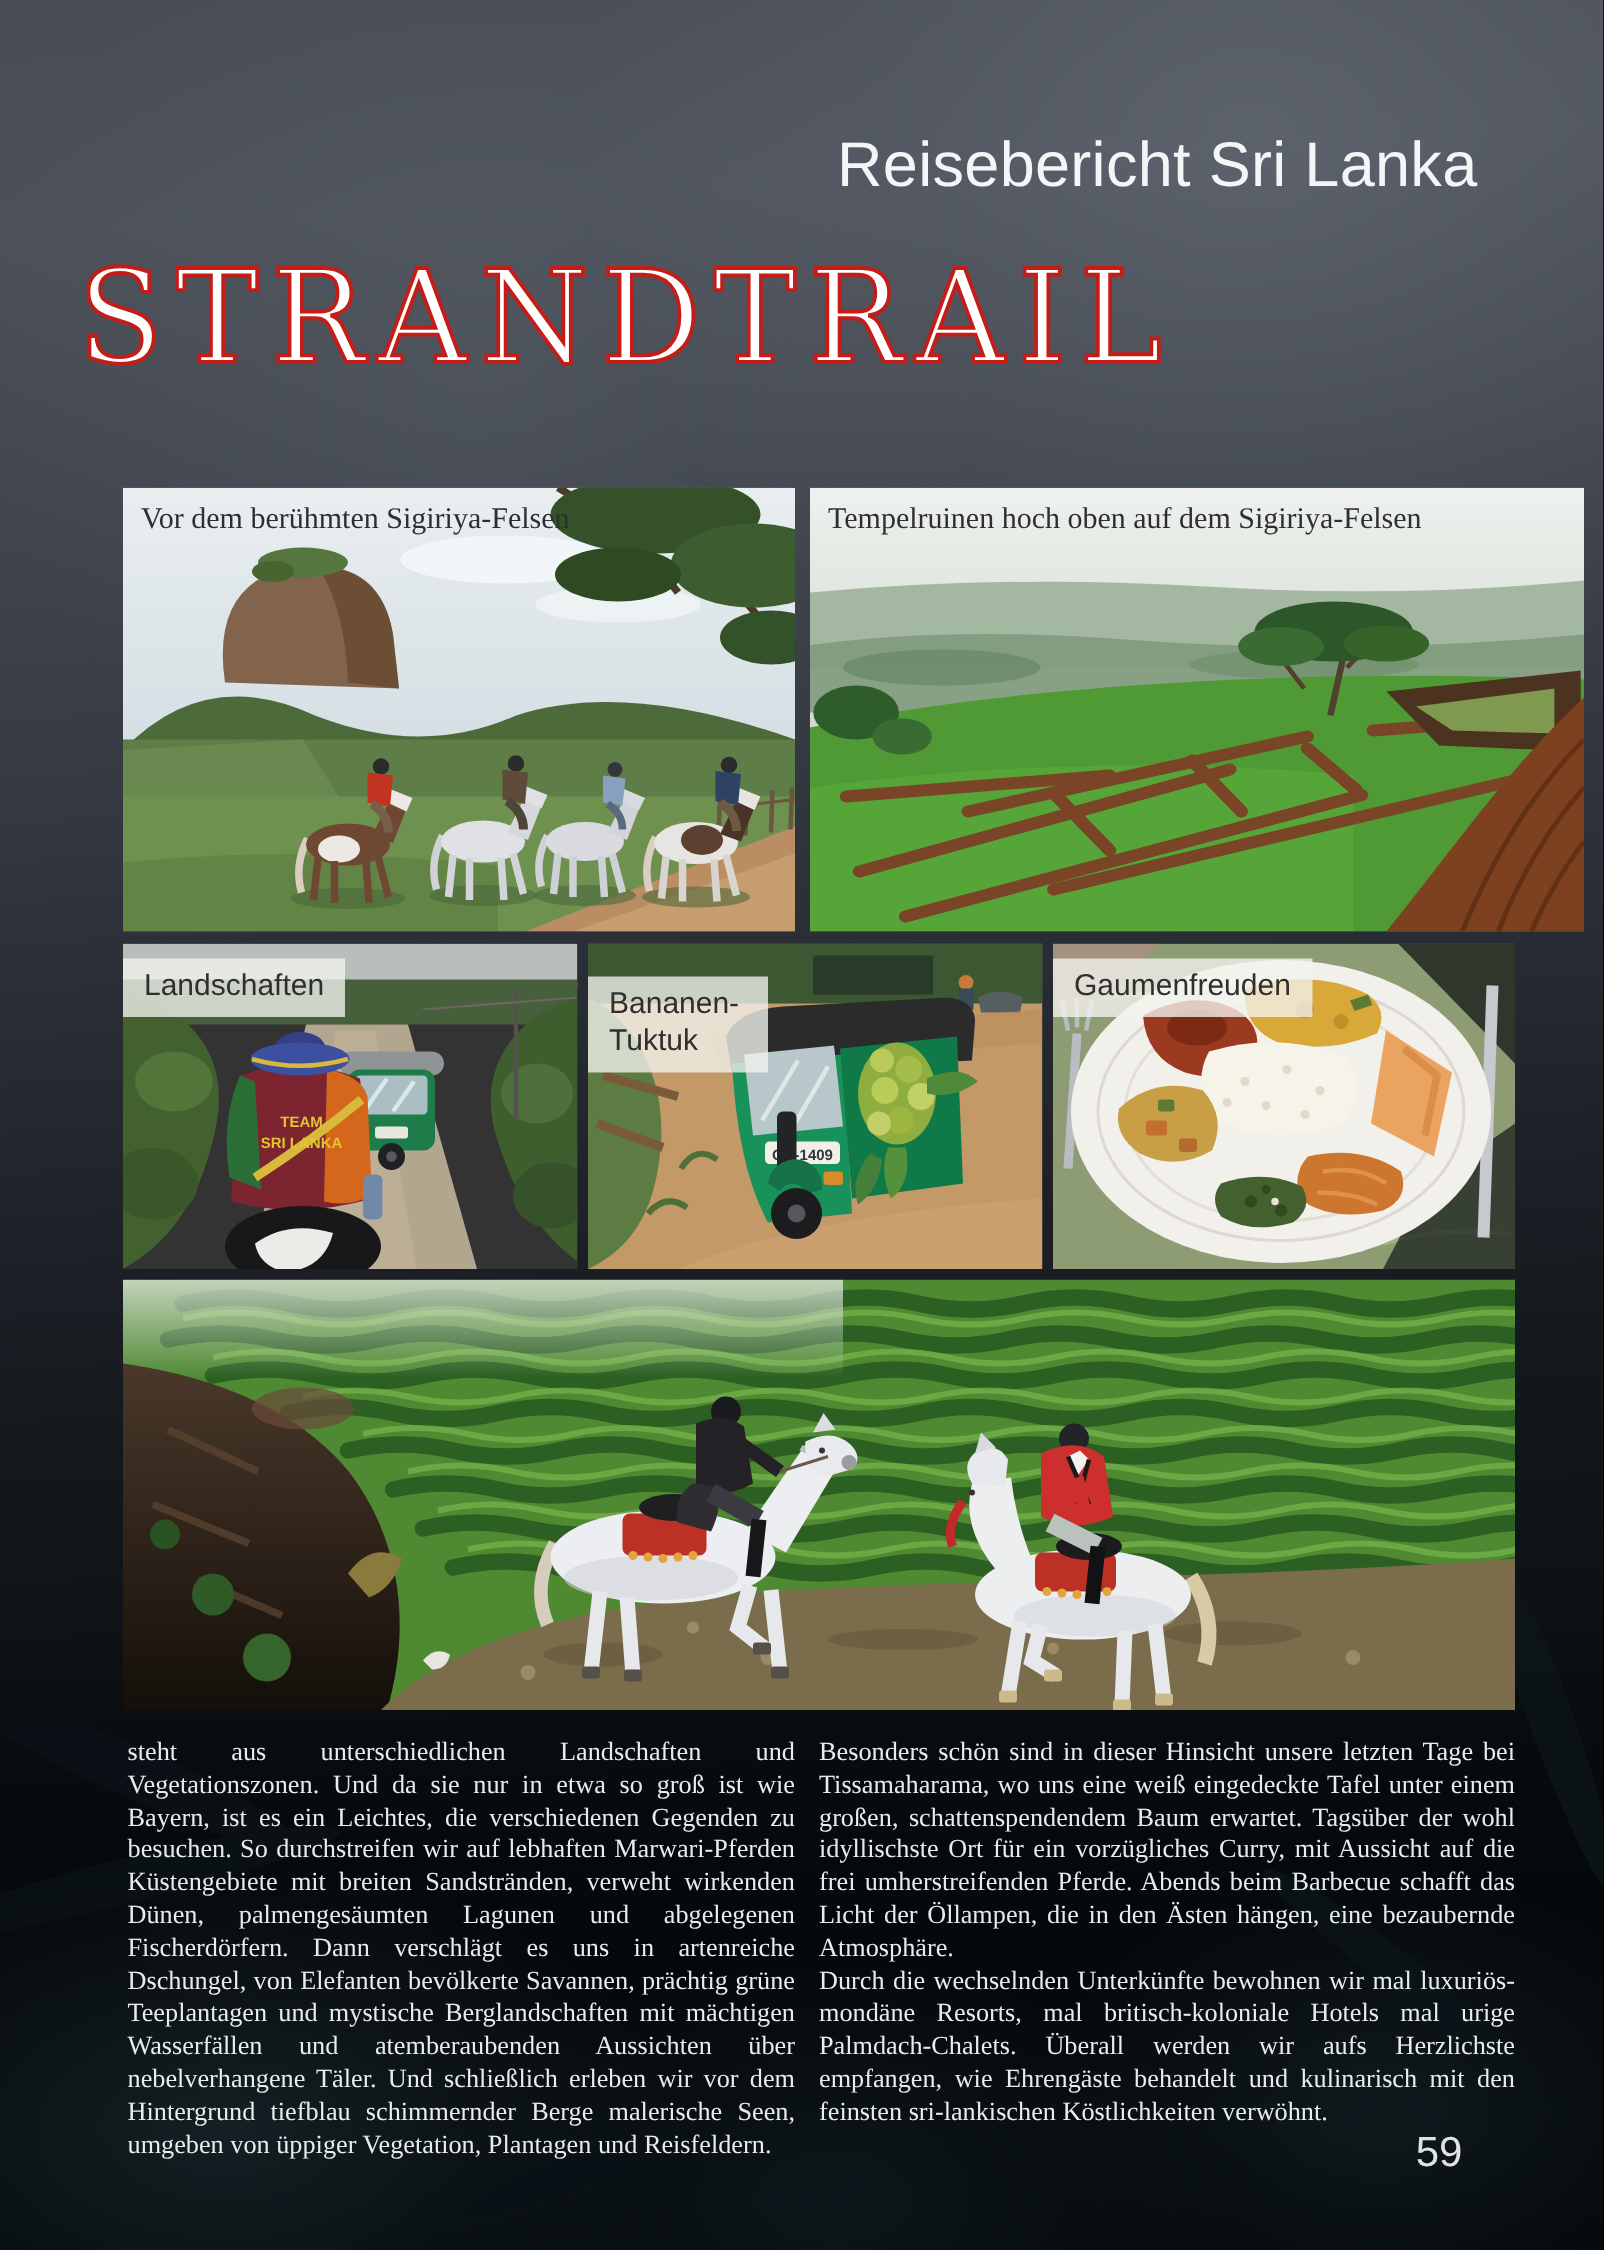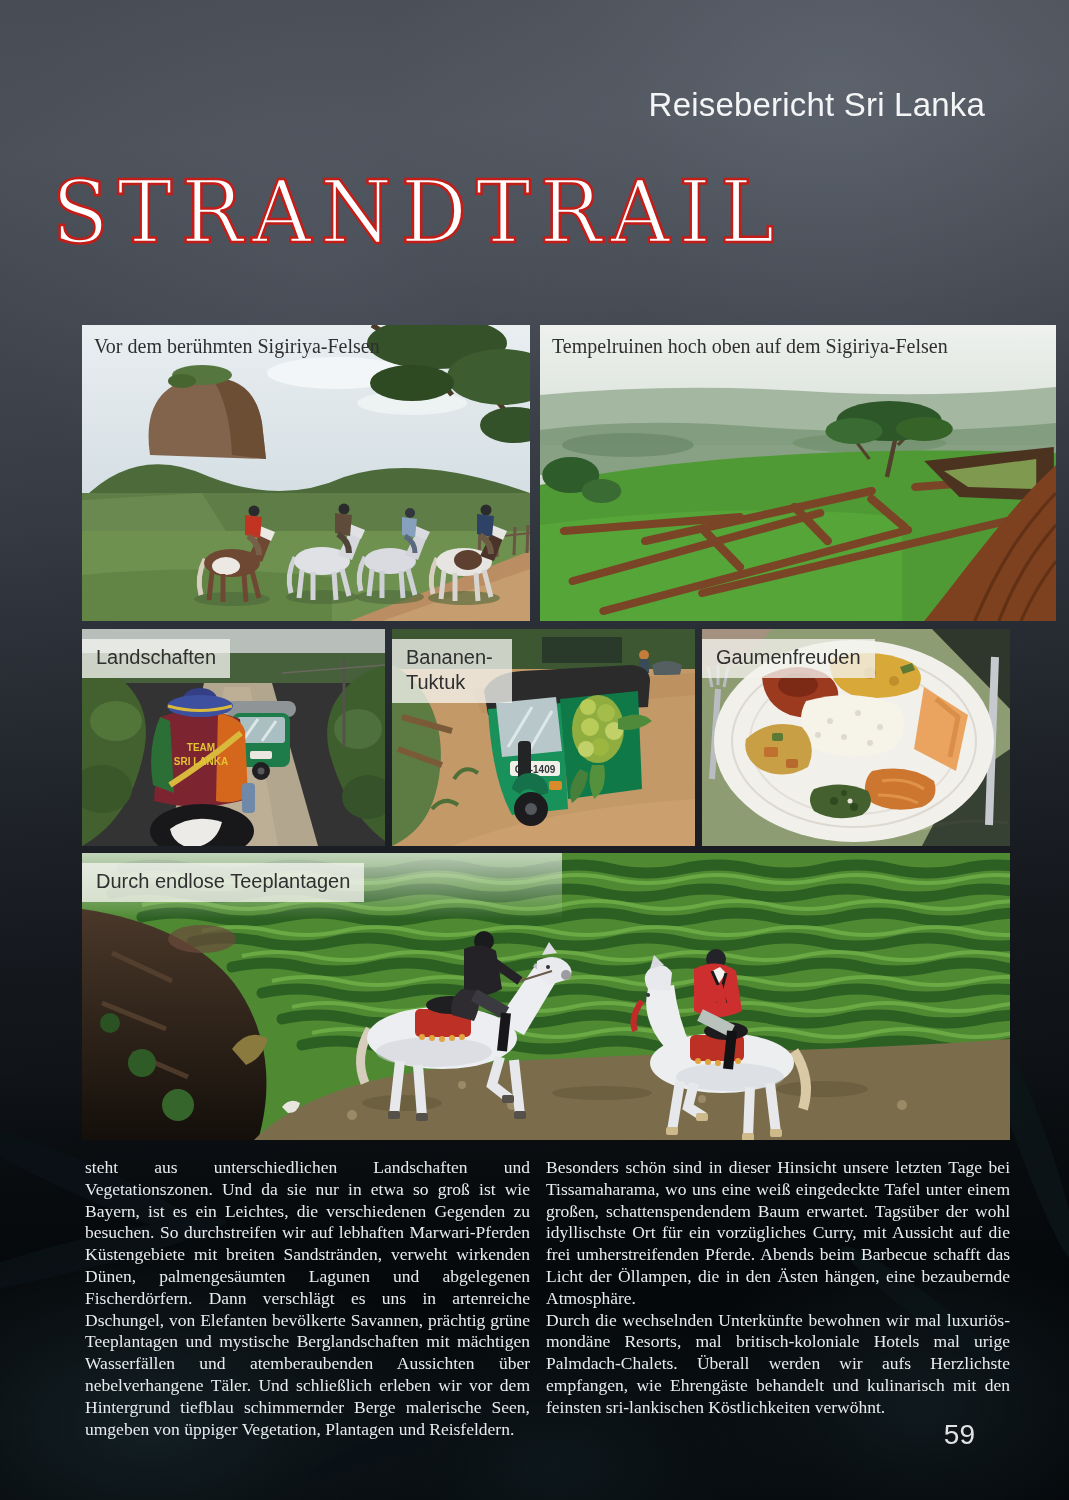--- a/index.html
+++ b/index.html
@@ -23,37 +23,37 @@
       radial-gradient(36% 55% at 52% 92%, rgba(16,28,32,.75), transparent 70%),
       radial-gradient(32% 52% at 86% 78%, rgba(18,30,34,.8), transparent 70%),
       linear-gradient(180deg, rgba(6,8,10,0) 0%, rgba(5,8,10,.8) 45%, #04070a 100%);}
   .frond{position:absolute;background:#0a1216;border-radius:50% 50% 50% 50%/60% 60% 40% 40%;opacity:.85;}
   .f1{width:260px;height:34px;left:-40px;top:1165px;transform:rotate(24deg);}
   .f2{width:300px;height:30px;left:-70px;top:1240px;transform:rotate(-14deg);}
   .f3{width:220px;height:26px;left:820px;top:1300px;transform:rotate(38deg);background:#0b1418;}
   .f4{width:260px;height:30px;left:900px;top:1120px;transform:rotate(70deg);background:#0c1519;}
   .f5{width:200px;height:22px;left:300px;top:1430px;transform:rotate(-20deg);}
 
-  .kicker{position:absolute;top:86px;right:84px;color:#f4f5f6;font-size:33px;letter-spacing:.2px;}
+  .kicker{position:absolute;top:86px;right:84px;color:#f4f5f6;font-size:42px;letter-spacing:.2px;}
   .title{position:absolute;left:52px;top:162px;margin:0;color:#fff;
     font-family:"DejaVu Serif",serif;font-weight:400;font-size:86px;letter-spacing:9px;
     -webkit-text-stroke:2.6px #c41d18;text-shadow:0 0 1px #c41d18;transform:scaleX(.96);transform-origin:left;}
 
   .photo{position:absolute;overflow:hidden;background:#333;}
   .photo svg{display:block;width:100%;height:100%;}
   .p1{left:82px;top:325px;width:448px;height:296px;}
   .p2{left:540px;top:325px;width:516px;height:296px;}
   .p3{left:82px;top:629px;width:303px;height:217px;}
   .p4{left:392px;top:629px;width:303px;height:217px;}
   .p5{left:702px;top:629px;width:308px;height:217px;}
   .p6{left:82px;top:853px;width:928px;height:287px;}
   .cap{position:absolute;font-size:20px;color:#2f2f2f;line-height:1.25;}
   .cap.plain{top:9px;left:12px;font-family:Liberation Serif, serif;}
   .cap.boxed{top:10px;left:0;background:rgba(244,243,238,.78);padding:6px 14px 8px;}
-  .p4 .cap.boxed{max-width:92px;}
+  .p4 .cap.boxed{max-width:92px;margin-top:12px;}
 
   .col{position:absolute;top:1157px;color:#e9ecee;font-size:17.5px;line-height:21.8px;text-align:justify;font-family:Liberation Serif, serif;}
   .col p{margin:0;}
   .col.left{left:85px;width:445px;}
   .col.right{left:546px;width:464px;}
   .pagenum{position:absolute;top:1419px;right:94px;color:#dfe3e6;font-size:28px;}
 </style>
 </head>
 <body>
 
@@ -465,21 +465,20 @@
         <circle cx="634" cy="106" r="10" fill="#23242a"></circle>
         <path d="M626,112 q-6,10 -2,18" stroke="#4a3a30" stroke-width="6" fill="none"></path>
         <path d="M612,116 Q636,104 654,118 L660,158 Q634,170 612,158 Z" fill="#cd2f2e"></path>
         <path d="M630,118 l8,-4 l6,6 l-7,10 z" fill="#f2f2ef"></path>
         <path d="M630,118 L644,150 M644,120 L636,150" stroke="#1a1a1a" stroke-width="3"></path>
         <path d="M636,132 L642,160" stroke="#cd2f2e" stroke-width="9"></path>
         <path d="M618,162 L650,178" stroke="#b9c2bd" stroke-width="13"></path>
         <path d="M650,178 L646,216" stroke="#121214" stroke-width="10"></path>
       </g>
     </svg>
-    <figcaption class="cap boxed">Durch endlose Teeplantagen</figcaption>
   </figure>
 
   <div class="col left">
     <p>steht aus unterschiedlichen Landschaften und Vegetationszonen. Und da sie nur in etwa so groß ist wie Bayern, ist es ein Leichtes, die verschiedenen Gegenden zu besuchen. So durchstreifen wir auf lebhaften Marwari-Pferden Küstengebiete mit breiten Sandstränden, verweht wirkenden Dünen, palmengesäumten Lagunen und abgelegenen Fischerdörfern. Dann verschlägt es uns in artenreiche Dschungel, von Elefanten bevölkerte Savannen, prächtig grüne Teeplantagen und mystische Berglandschaften mit mächtigen Wasserfällen und atemberaubenden Aussichten über nebelverhangene Täler. Und schließlich erleben wir vor dem Hintergrund tiefblau schimmernder Berge malerische Seen, umgeben von üppiger Vegetation, Plantagen und Reisfeldern.</p>
   </div>
   <div class="col right">
     <p>Besonders schön sind in dieser Hinsicht unsere letzten Tage bei Tissamaharama, wo uns eine weiß eingedeckte Tafel unter einem großen, schattenspendendem Baum erwartet. Tagsüber der wohl idyllischste Ort für ein vorzügliches Curry, mit Aussicht auf die frei umherstreifenden Pferde. Abends beim Barbecue schafft das Licht der Öllampen, die in den Ästen hängen, eine bezaubernde Atmosphäre.</p>
     <p>Durch die wechselnden Unterkünfte bewohnen wir mal luxuriös-mondäne Resorts, mal britisch-koloniale Hotels mal urige Palmdach-Chalets. Überall werden wir aufs Herzlichste empfangen, wie Ehrengäste behandelt und kulinarisch mit den feinsten sri-lankischen Köstlichkeiten verwöhnt.</p>
   </div>
 

